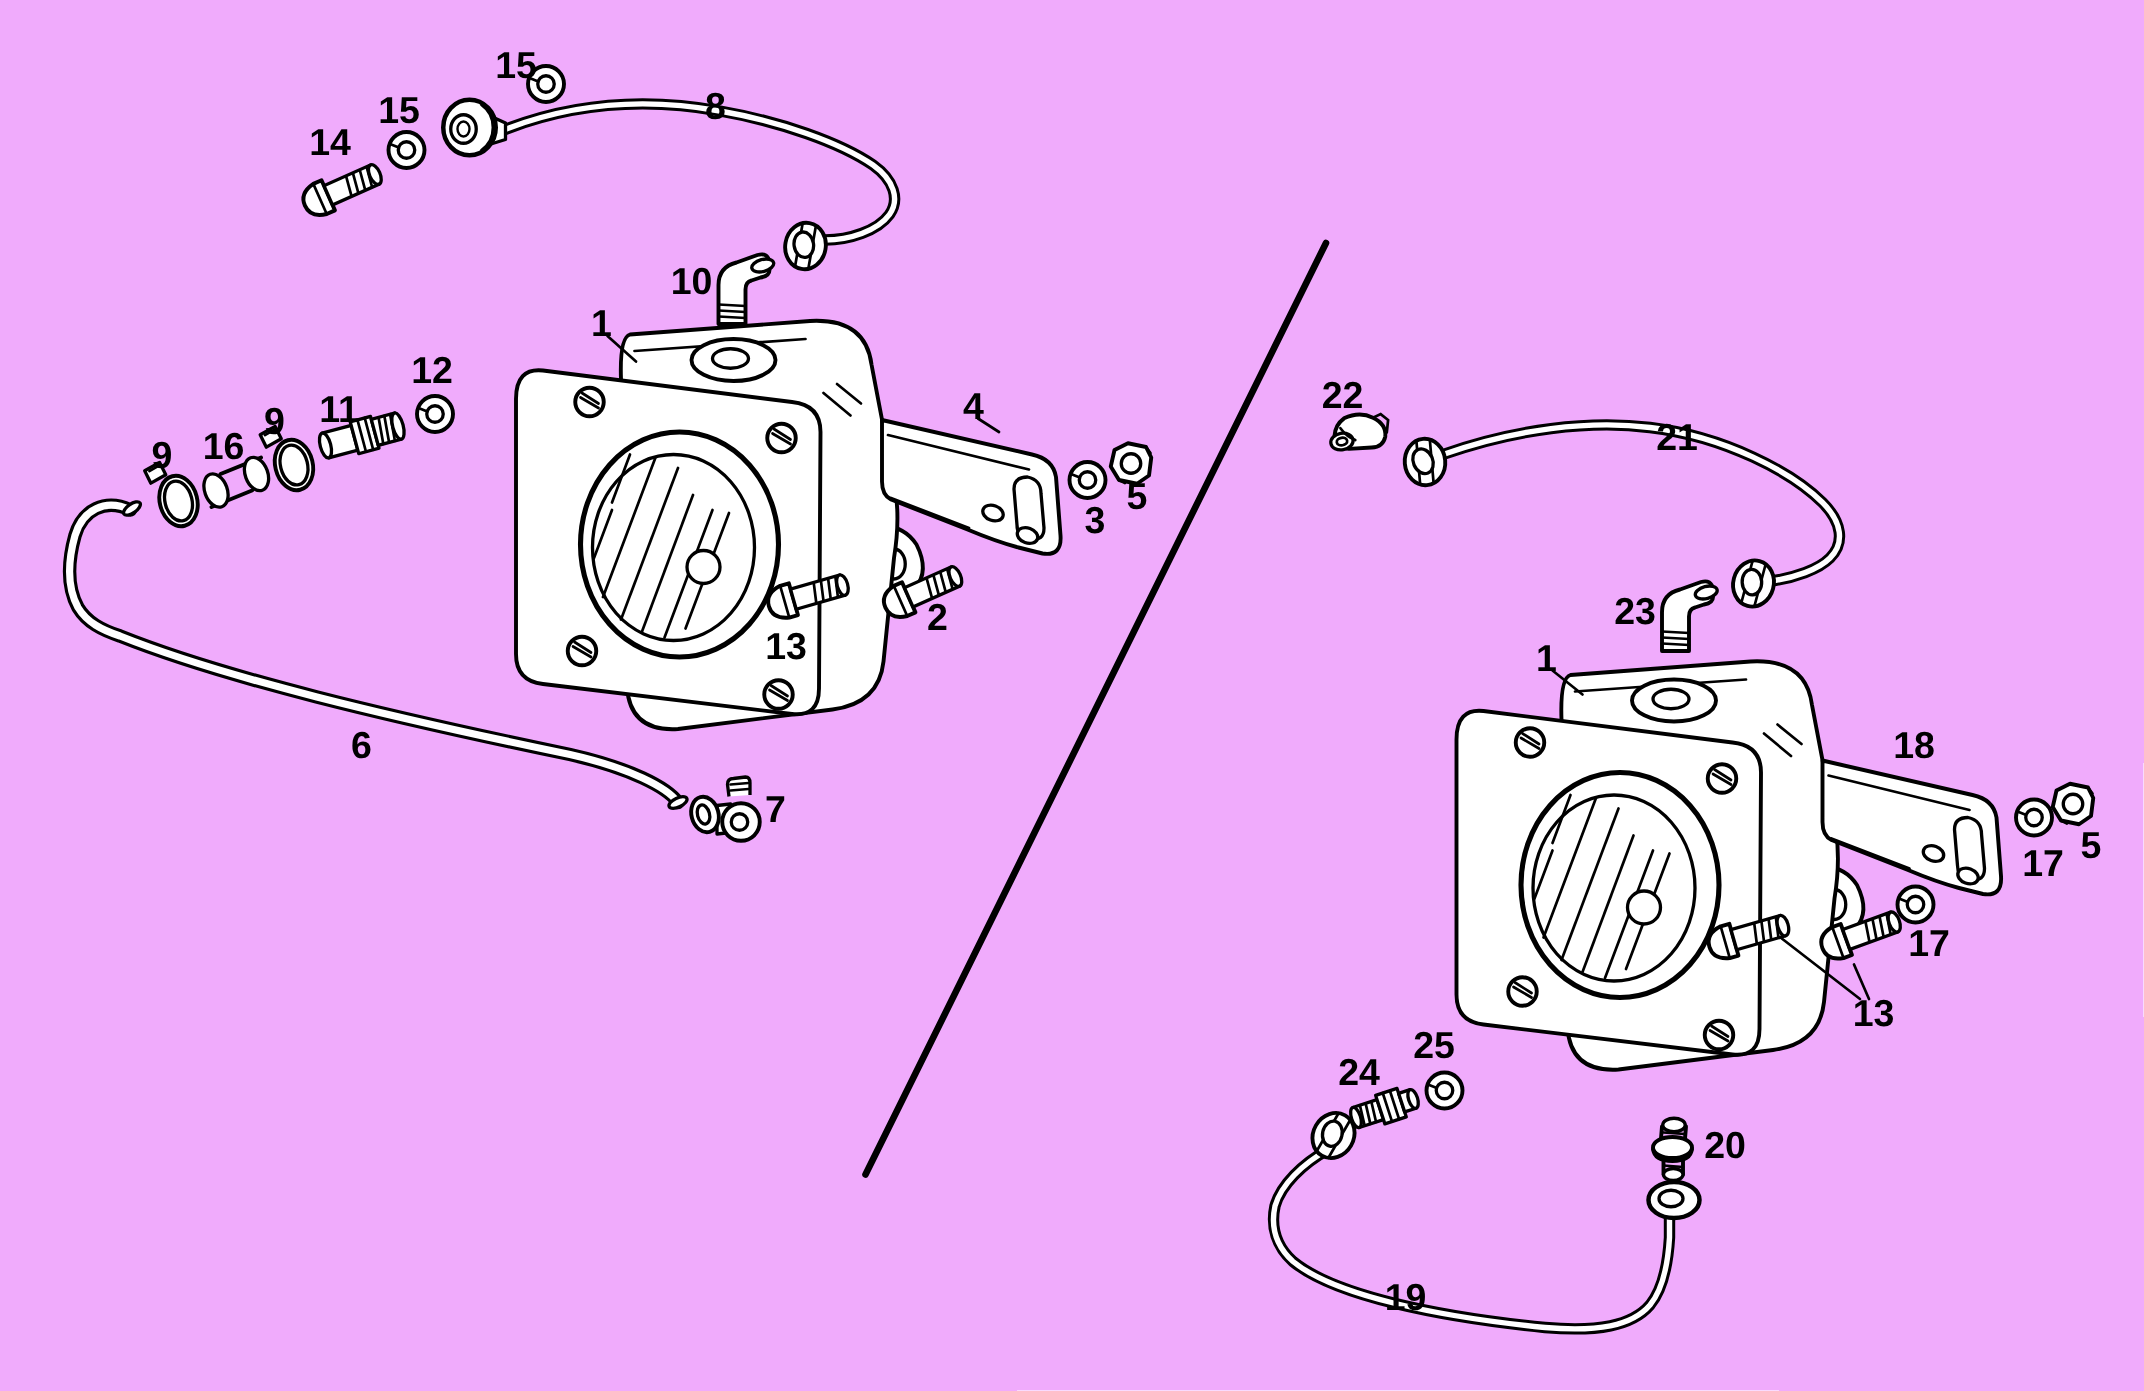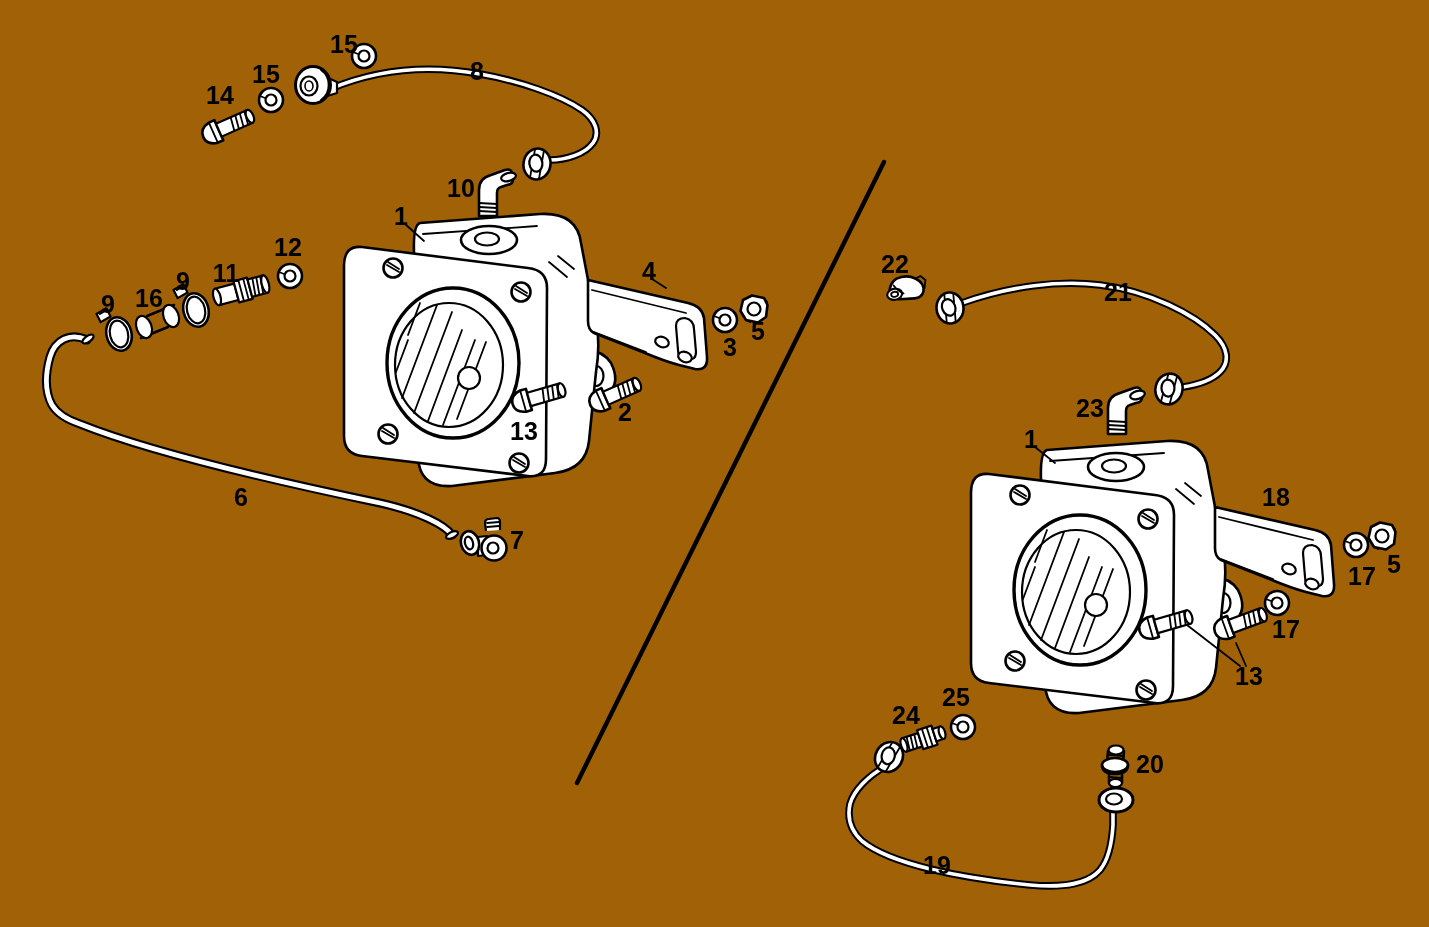--- a/index.html
+++ b/index.html
@@ -1,16 +1,16 @@
 <!DOCTYPE html>
 <html><head>
 <meta charset="utf-8">
 <style>
   html,body{margin:0;padding:0;background:#fff;}
-  .page{position:relative;width:1429px;height:927px;background:#a16207;overflow:hidden;}
+  .page{position:relative;width:1429px;height:927px;background:#f0abfc;overflow:hidden;}
   svg{display:block;}
   .ln{stroke:#000;fill:none;stroke-width:2.6;stroke-linecap:round;stroke-linejoin:round;}
   .lnthin{stroke:#000;fill:none;stroke-width:1.8;stroke-linecap:round;}
   .fw{fill:#fff;stroke:#000;stroke-width:2.6;stroke-linejoin:round;}
   .fw2{fill:#fff;stroke:#000;stroke-width:2.2;stroke-linejoin:round;}
   .pipe-o{fill:none;stroke:#000;stroke-width:7.6;stroke-linecap:round;}
   .pipe-i{fill:none;stroke:#fff;stroke-width:3.6;stroke-linecap:round;}
   .hose-o{fill:none;stroke:#000;stroke-width:9;stroke-linecap:round;}
   .hose-i{fill:none;stroke:#fff;stroke-width:4.8;stroke-linecap:round;}
   .callout{font-family:"Liberation Sans","DejaVu Sans",sans-serif;font-size:25px;font-weight:700;fill:#000;}

